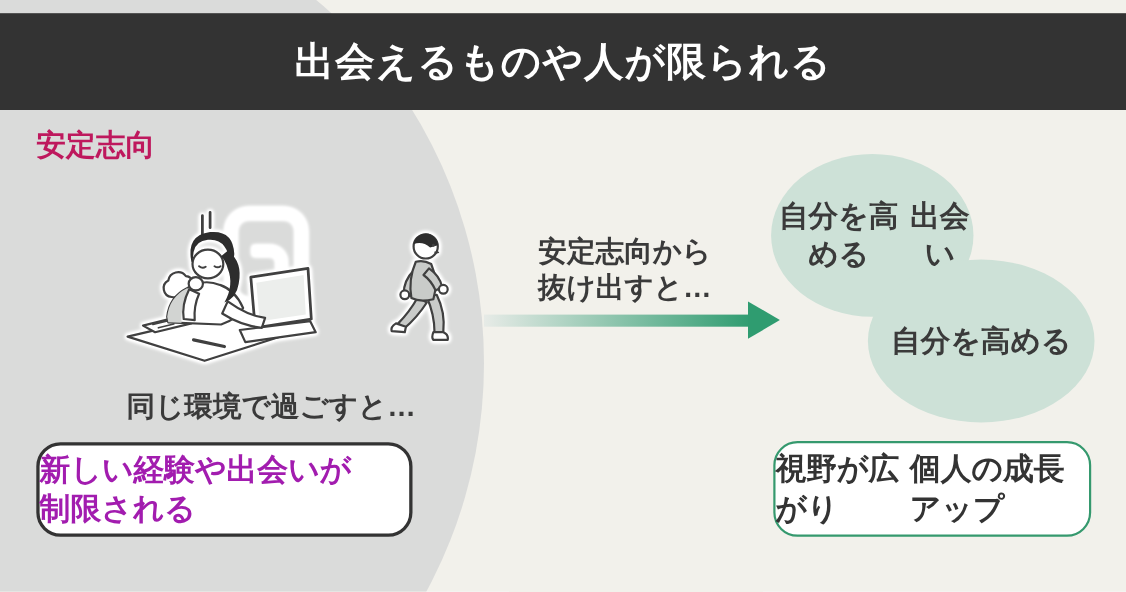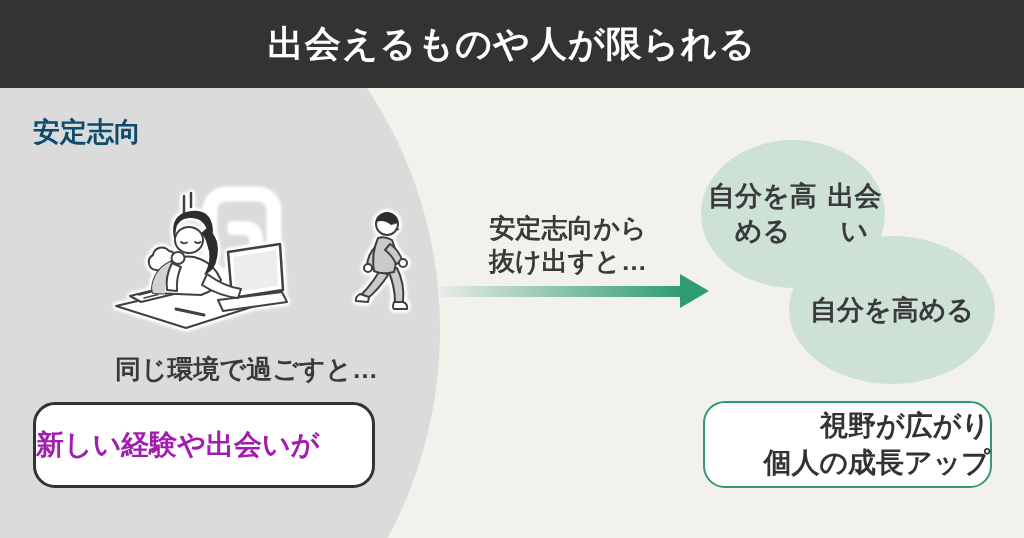--- a/index.html
+++ b/index.html
@@ -6,36 +6,36 @@
   body {
     font-family: "Liberation Sans", "DejaVu Sans", sans-serif;
     background:#fff;
   }
   .canvas {
     position:relative; width:1024px; height:538px;
     background:#f2f1eb; overflow:hidden;
     color:#3a3a3a;
   }
   .header {
-    position:absolute; left:0; top:0; width:1024px; height:88px;
+    position:absolute; left:0; top:12px; width:1024px; height:88px;
     background:#333333; color:#ffffff;
     display:flex; align-items:center; justify-content:center;
     font-size:36px; font-weight:700; letter-spacing:1px;
     z-index:5;
   }
   .content { position:absolute; left:0; top:88px; width:1024px; height:450px; }
 
   .gray-ellipse {
     position:absolute; left:-360px; top:-178px; width:800px; height:840px;
     border-radius:50%; background:#dadbda; z-index:0;
   }
 
   .stable-label {
     position:absolute; left:33px; top:26px;
-    font-size:27px; font-weight:700; color:#0c4a6e; z-index:2;
+    font-size:27px; font-weight:700; color:#be185d; z-index:2;
   }
 
   .illust-desk { position:absolute; left:110px; top:100px; z-index:2; }
   .illust-walk { position:absolute; left:350px; top:120px; z-index:2; }
   .sticker {
     filter: drop-shadow(0 0 1.5px #ffffff) drop-shadow(0 0 1.5px #ffffff)
             drop-shadow(0 0 1.5px #ffffff) drop-shadow(0 0 1px #ffffff);
   }
 
   .caption-left {
@@ -59,21 +59,21 @@
     position:absolute; border-radius:50%; background:#cde1d7;
     display:flex; flex-direction:row; align-items:center; justify-content:center;
     font-size:27px; font-weight:700; line-height:1.28; text-align:center; z-index:1;
   }
   .bubble-top    { left:701px; top:52px;  width:184px; height:148px; }
   .bubble-bottom { left:789px; top:148px; width:206px; height:148px; }
 
   .box-right {
     position:absolute; left:703px; top:313px; width:289px; height:87px;
     background:#ffffff; border:2.5px solid #35996e; border-radius:22px;
-    display:flex; flex-direction:column; align-items:flex-end; justify-content:center;
+    display:flex; flex-direction:row; align-items:center; justify-content:center;
     font-size:28px; font-weight:700; color:#333333; line-height:1.3; z-index:2;
   }
 </style>
 </head>
 <body>
 
 <div class="canvas">
 
   <div class="header">
     <span>出会えるものや人が限られる</span>
@@ -129,20 +129,21 @@
       </g>
       <path d="M26,14 a11,11 0 0 1 19,-6 q3,3 3,7 l-7,2 q-7,-6 -15,-3 z" fill="#2d2d2d"></path>
       <circle cx="44" cy="15" r="1.3" fill="#404040"></circle>
       <path d="M45,21 q2,1.2 4,0.2" stroke="#404040" fill="none" stroke-width="1.4"></path>
     </svg>
 
     <div class="caption-left">同じ環境で過ごすと…</div>
 
     <div class="box-left">
       <span>新しい経験や出会いが</span>
+      <span>制限される</span>
     </div>
 
     <div class="transition-text">
       <span>安定志向から</span><br>
       <span>抜け出すと…</span>
     </div>
 
     <svg class="arrow-svg" width="270" height="36" viewBox="0 0 270 36">
       <defs>
         <linearGradient id="arrowGrad" x1="0" y1="0" x2="1" y2="0">

